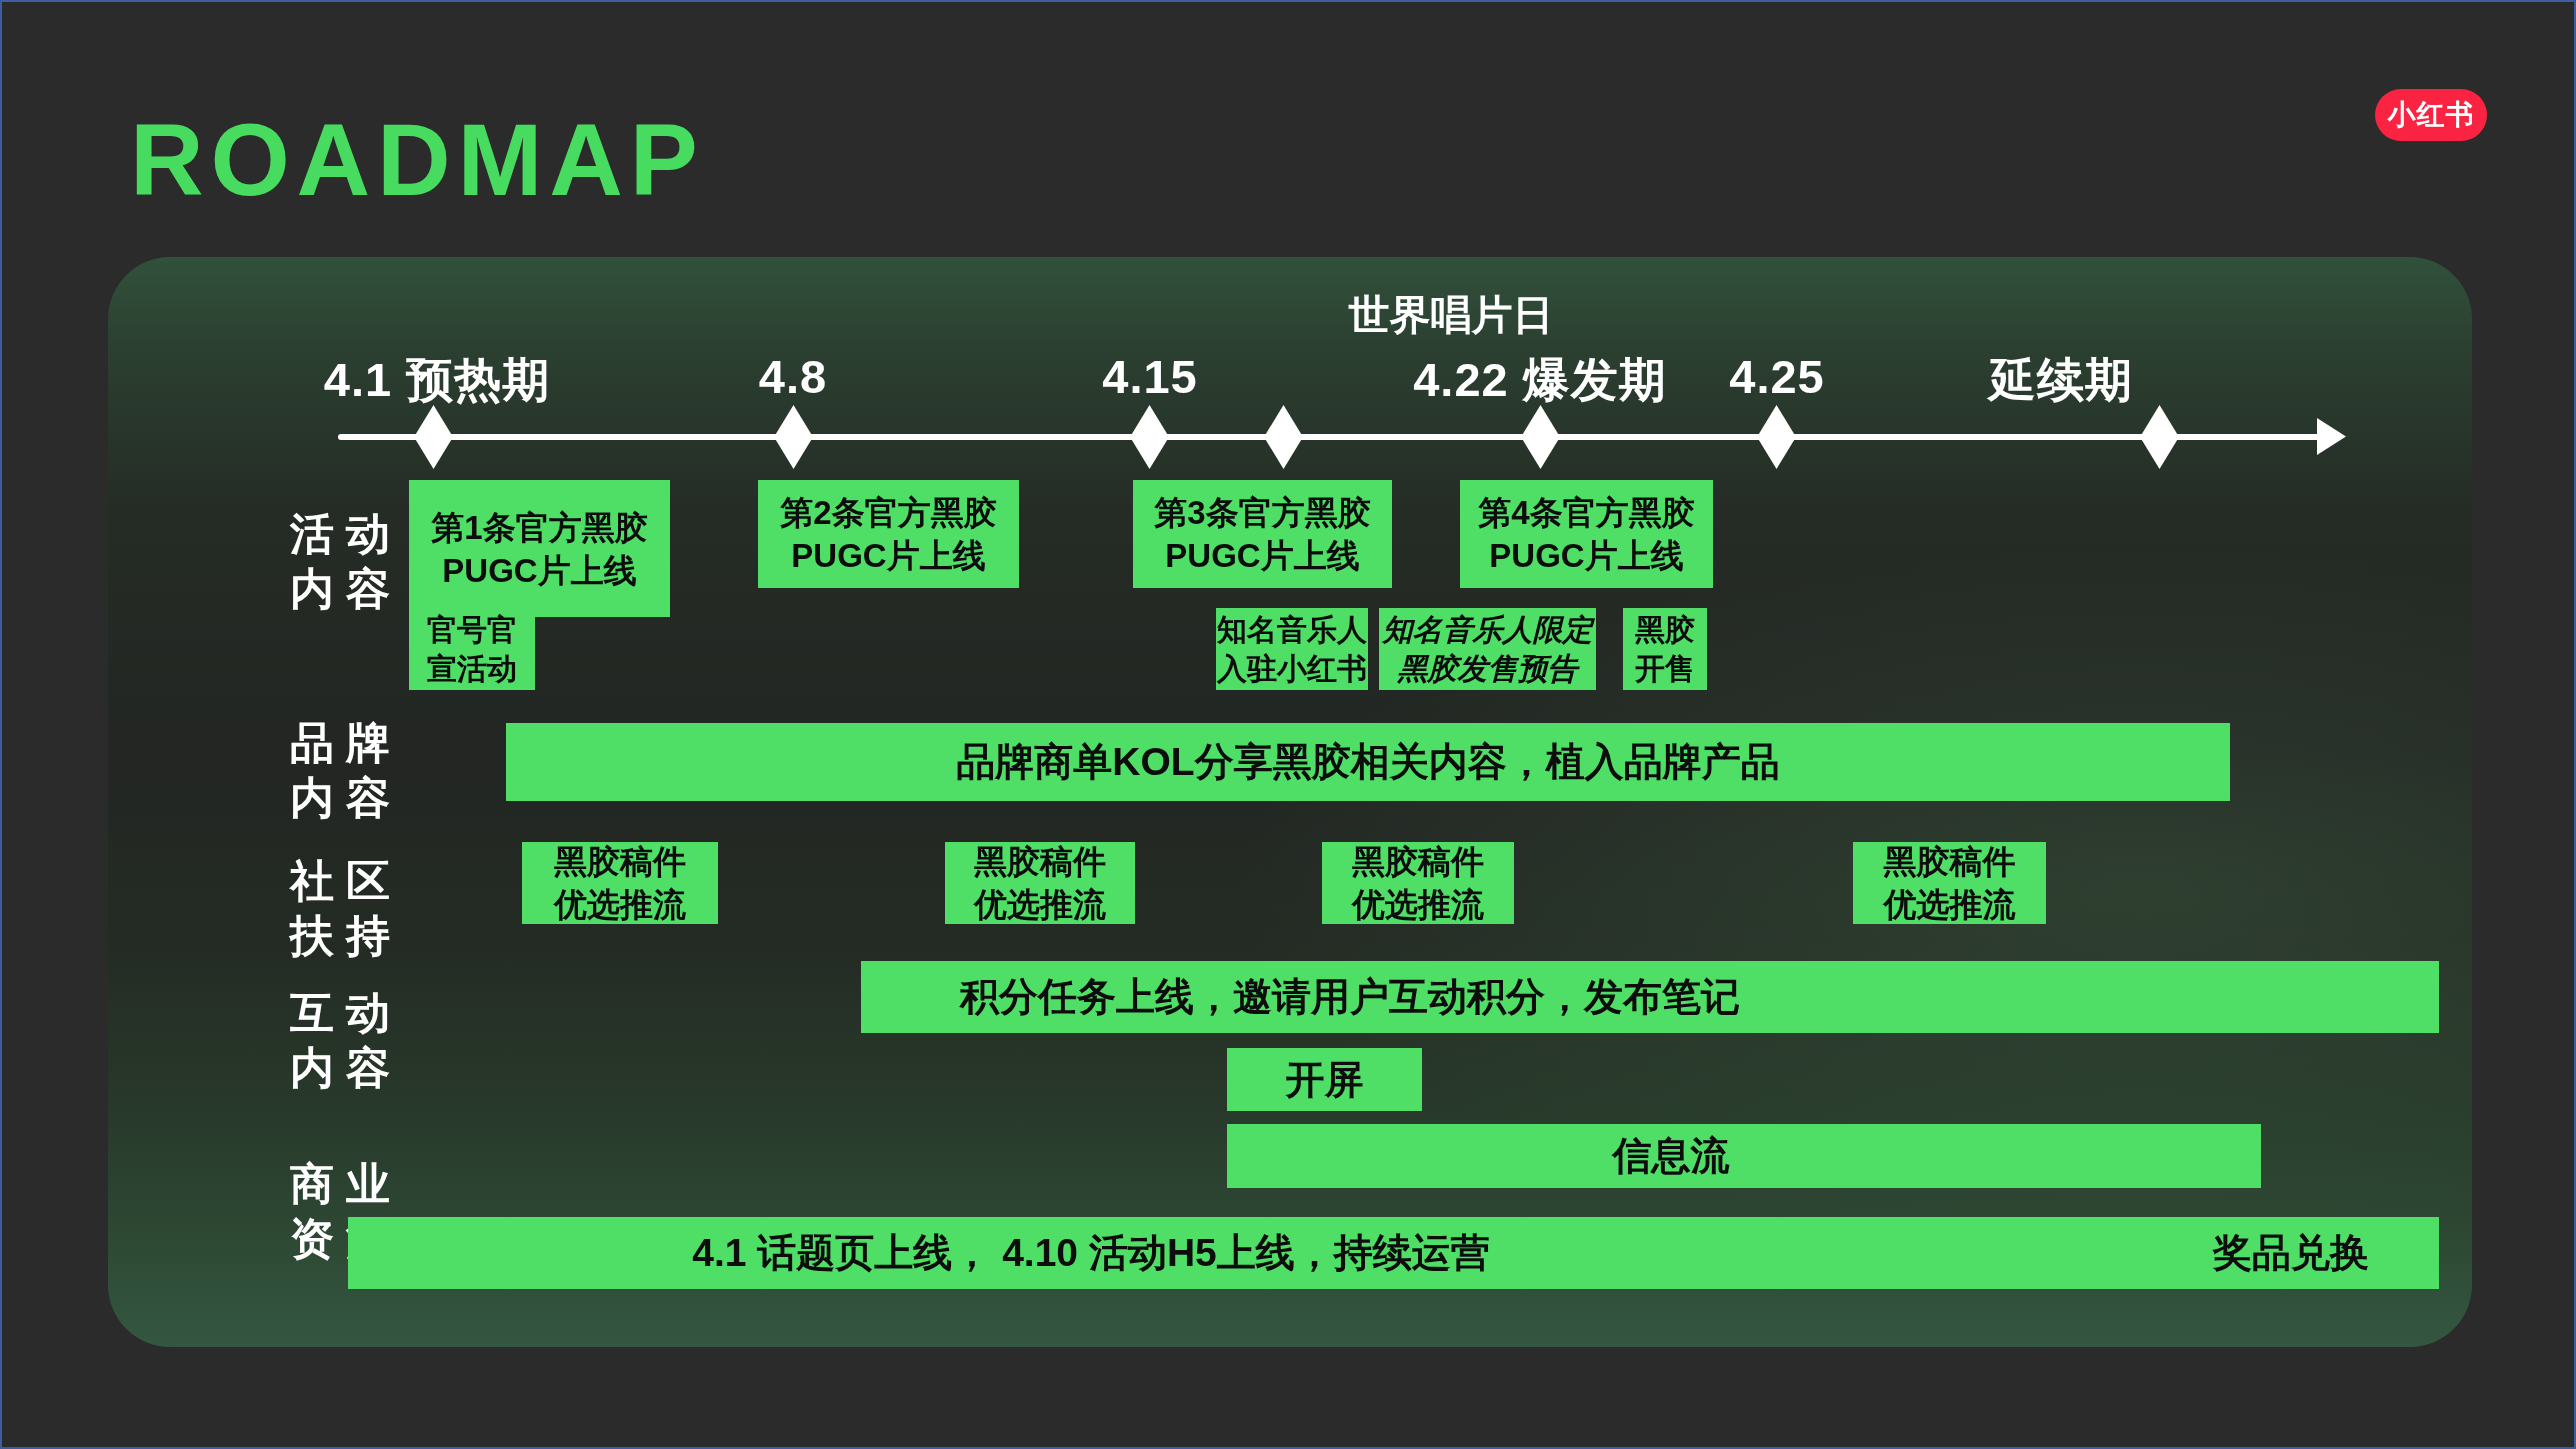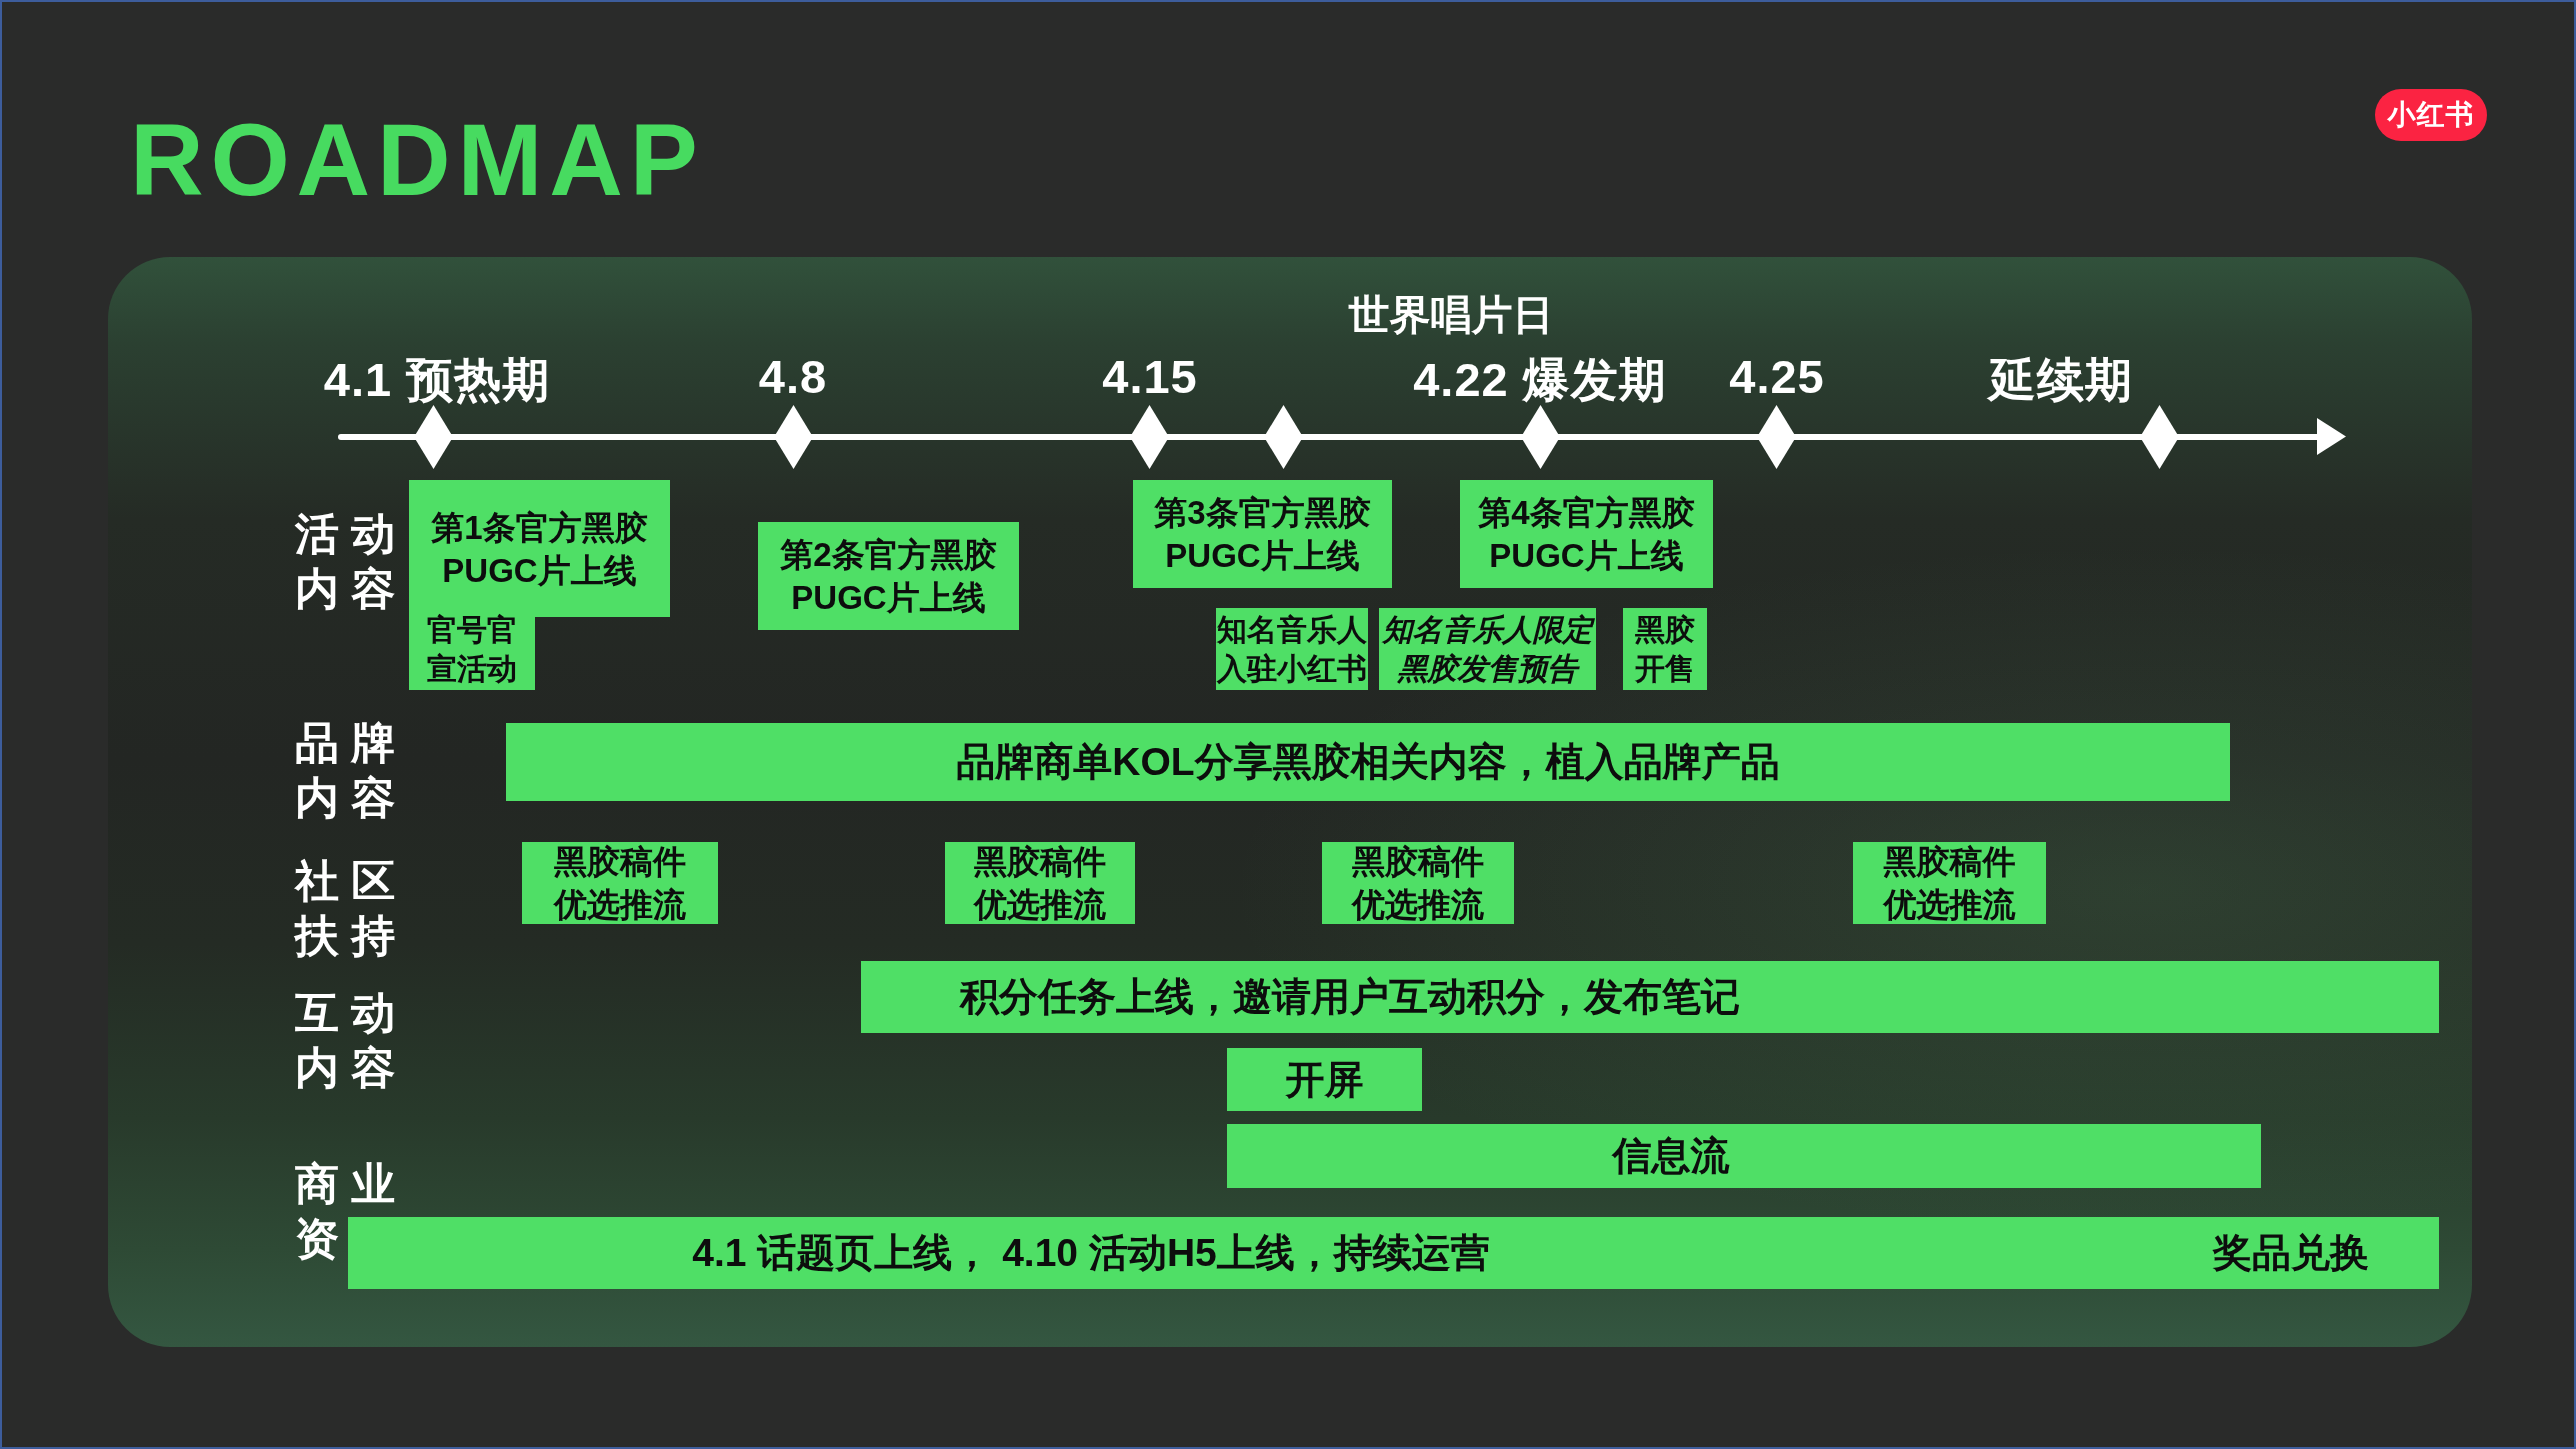--- a/index.html
+++ b/index.html
@@ -44,23 +44,23 @@
     position:absolute; transform:translateX(-50%);
     color:#ffffff; font-size:47px; font-weight:900; white-space:nowrap;
     letter-spacing:1px; text-align:center;
   }
   .ms-sub {
     position:absolute; transform:translateX(-50%);
     color:#ffffff; font-size:41px; font-weight:900; white-space:nowrap;
   }
   
   .row-label {
-    position:absolute; left:187px; width:120px;
+    position:absolute; left:172px; width:120px;
     color:#ffffff; font-size:44px; font-weight:900;
-    line-height:55px; white-space:pre-line; 
+    line-height:55px; white-space:pre-line; text-align:center;
   }
   
   .gbox {
     position:absolute; background:#4fdf66; color:#0d0d0d;
     display:flex; align-items:center; justify-content:center;
     text-align:center; font-weight:700; white-space:pre-line;
   }
   .box-main { font-size:33px; line-height:43px; }
   .box-sub  { font-size:30px; line-height:39px; }
   .box-comm { font-size:33px; line-height:43px; }
@@ -112,21 +112,21 @@
 内 容</div>
     <div class="row-label" style="top:596px;">社 区
 扶 持</div>
     <div class="row-label" style="top:728px;">互 动
 内 容</div>
     <div class="row-label" style="top:899px;">商 业
 资 源</div>
 
     <div class="gbox box-main" style="left:301px;  top:223px; width:261px; height:137px;">第1条官方黑胶
 PUGC片上线</div>
-    <div class="gbox box-main" style="left:650px;  top:223px; width:261px; height:108px;margin-top:42px;">第2条官方黑胶
+    <div class="gbox box-main" style="left:650px;  top:223px; width:261px; height:108px;">第2条官方黑胶
 PUGC片上线</div>
     <div class="gbox box-main" style="left:1025px; top:223px; width:259px; height:108px;">第3条官方黑胶
 PUGC片上线</div>
     <div class="gbox box-main" style="left:1352px; top:223px; width:253px; height:108px;">第4条官方黑胶
 PUGC片上线</div>
 
     <div class="gbox box-sub" style="left:301px;  top:351px; width:126px; height:82px;">官号官
 宣活动</div>
     <div class="gbox box-sub" style="left:1108px; top:351px; width:152px; height:82px;">知名音乐人
 入驻小红书</div>

